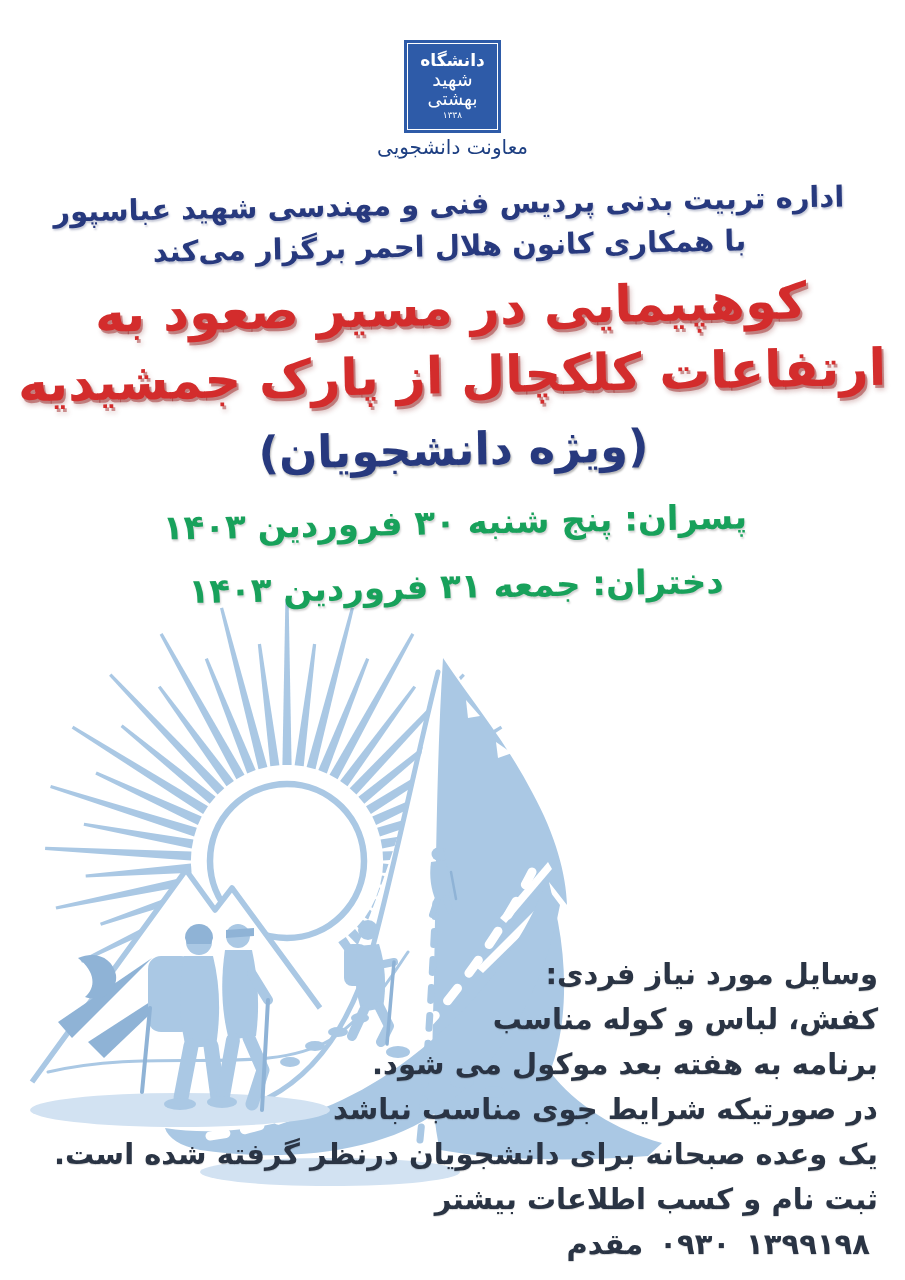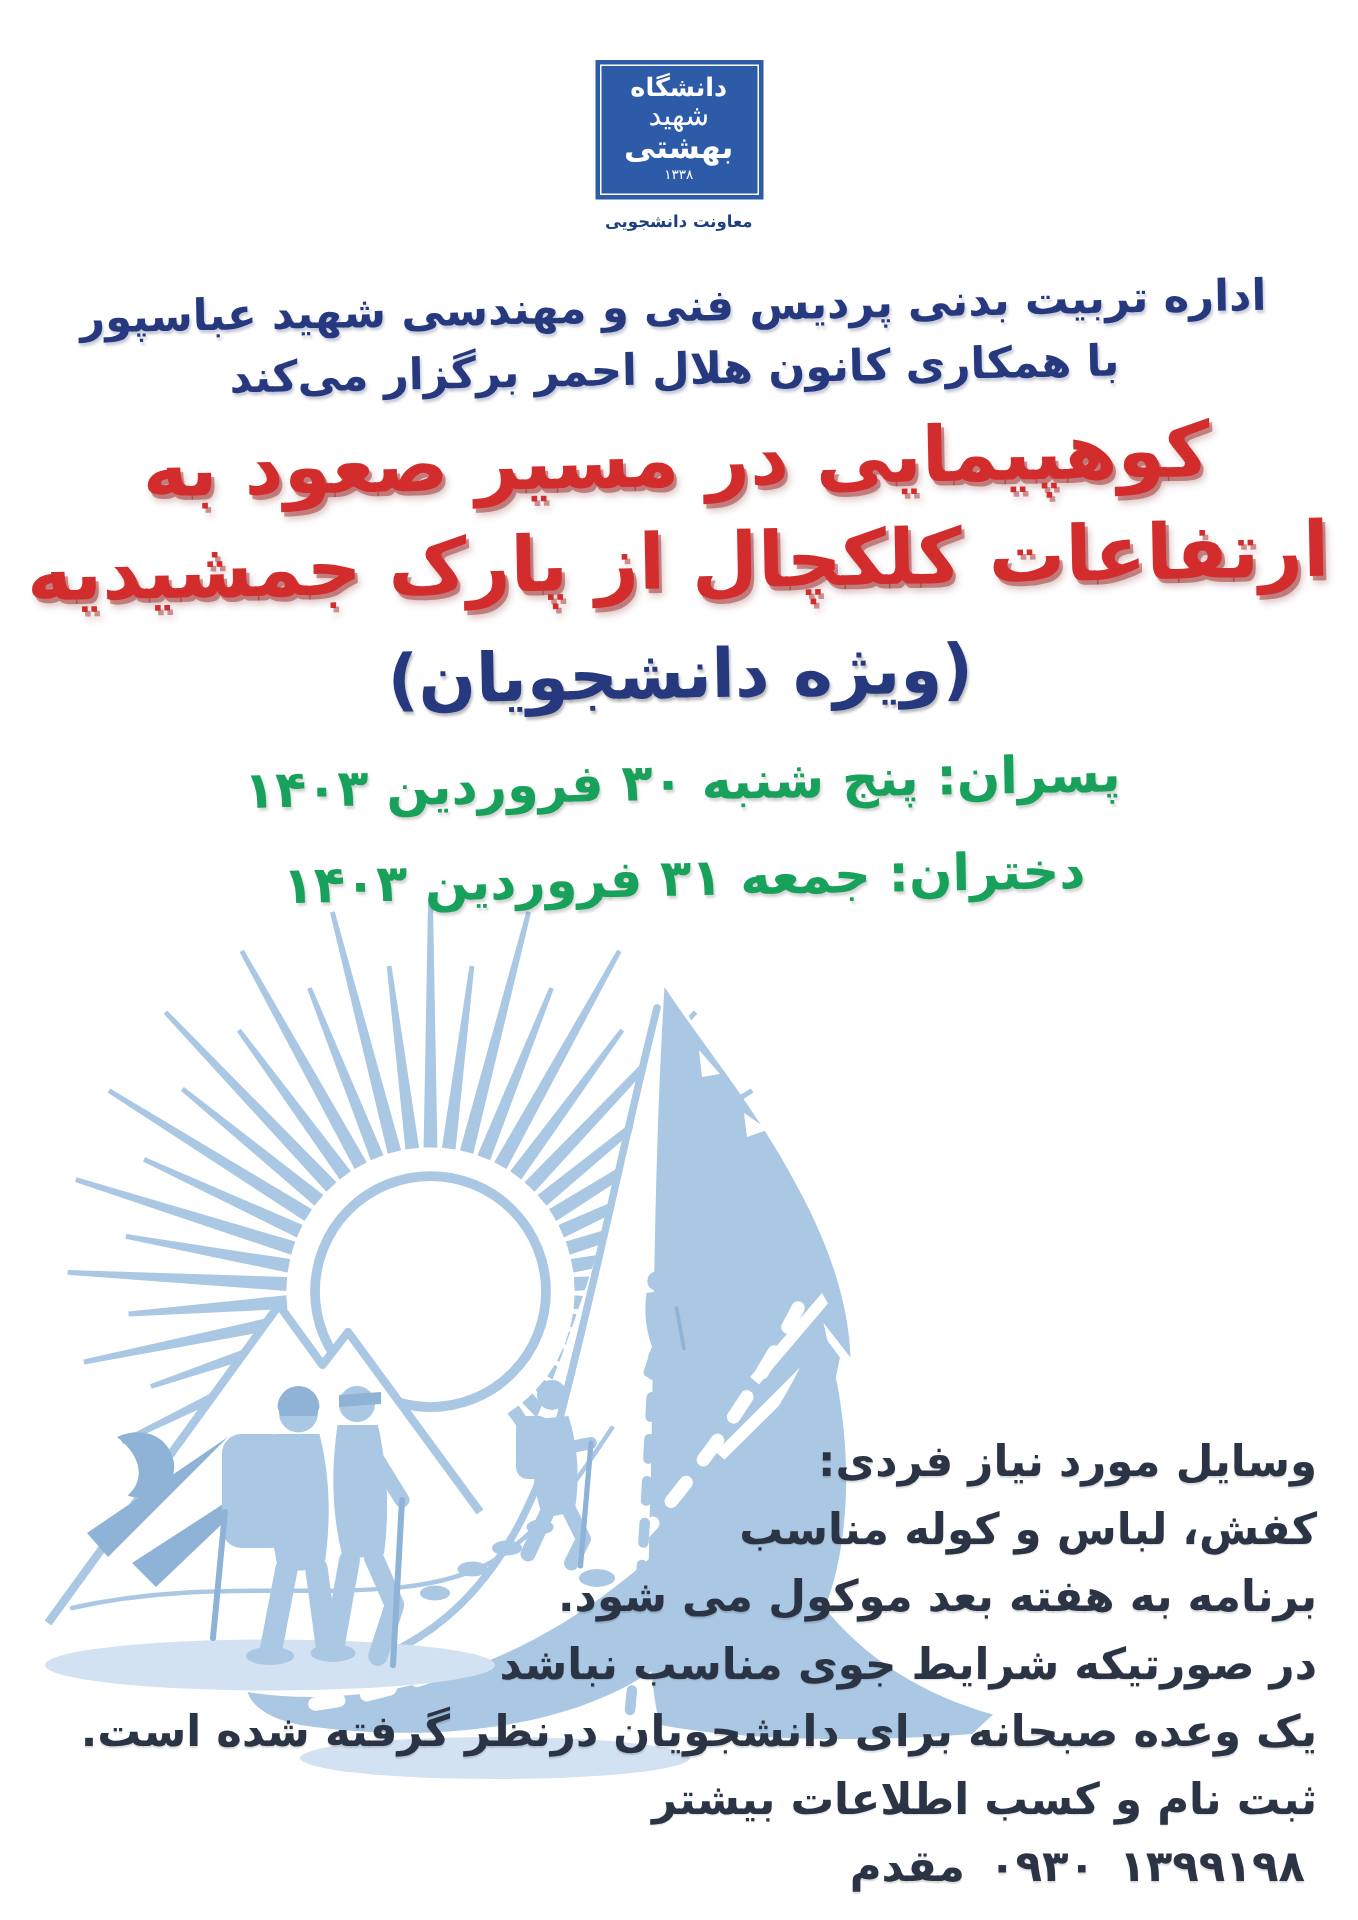--- a/index.html
+++ b/index.html
@@ -15,31 +15,31 @@
   }
   #art{position:absolute;inset:0;z-index:0}
   #art .blue{fill:var(--art)}
   #art .accent{fill:var(--art-accent)}
   #art .white{fill:#ffffff}
   #art .outline{fill:none;stroke:var(--art);stroke-linecap:round}
   #art .thin{fill:none;stroke:var(--art);stroke-linecap:round}
 
   .logo-block{position:absolute;top:40px;left:0;right:0;z-index:2;text-align:center}
   .logo-square{
-    position:relative;width:112px;height:93px;margin:0 auto;
+    position:relative;width:97px;height:93px;margin:0 auto;
     background:var(--logo-blue);
     display:flex;flex-direction:column;align-items:center;justify-content:center;
     color:#fff;line-height:1.04;
   }
   .logo-square::after{content:"";position:absolute;inset:3px;border:1.5px solid #fff;pointer-events:none}
   .emblem-l1{font-size:17px;font-weight:bold}
   .emblem-l2{font-size:19px;font-weight:normal}
-  .emblem-l3{font-size:21px;font-weight:bold}
+  .emblem-l3{font-size:18px;font-weight:normal}
   .emblem-year{font-size:9px;margin-top:3px}
-  .logo-captions{margin-top:4px;color:var(--caption-navy);font-size:11px;font-weight:bold;line-height:21px}
+  .logo-captions{margin-top:4px;color:var(--caption-navy);font-size:20px;font-weight:normal;line-height:21px}
 
   .top-stack{
     position:absolute;top:183px;left:0;right:0;z-index:2;text-align:center;
     transform:rotate(-1.1deg);transform-origin:50% 50%;
   }
   .hdr{color:var(--navy);font-size:29px;font-weight:bold;line-height:42px;
        text-shadow:1px 2px 2px rgba(30,45,100,.25)}
   .title{color:var(--red);font-size:51px;font-weight:bold;line-height:68px;margin-top:7px;
          text-shadow:2px 3px 0 rgba(150,25,25,.45), 3px 5px 5px rgba(120,20,20,.25)}
   .subtitle{color:var(--navy);font-size:45px;font-weight:bold;line-height:56px;margin-top:12px;

